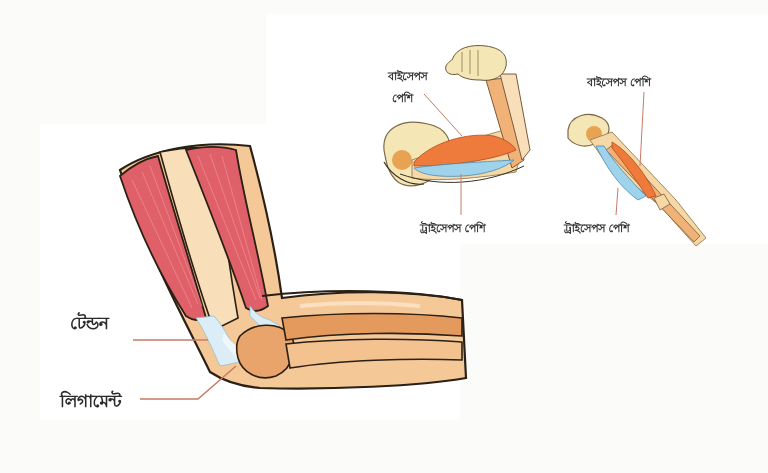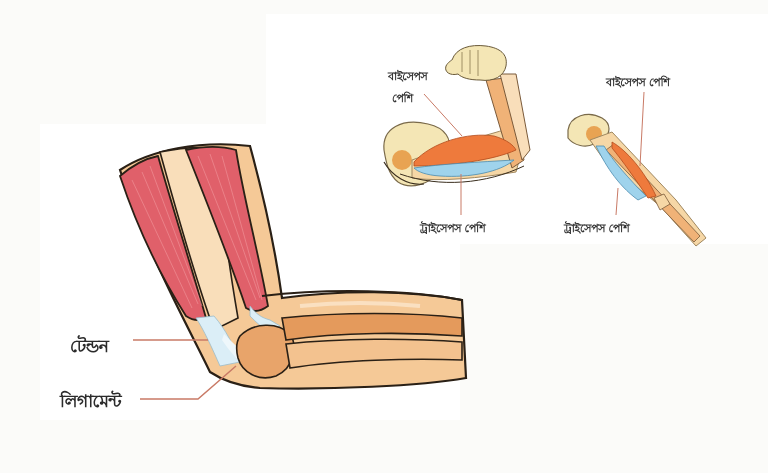--- a/index.html
+++ b/index.html
@@ -100,17 +100,17 @@
 
     <polyline points="133,340 208,340" fill="none" stroke="#c97a66" stroke-width="1.5"></polyline>
     <polyline points="140,399 198,399 236,366" fill="none" stroke="#c97a66" stroke-width="1.5"></polyline>
   </g>
 </svg>
 
 <div class="label small" style="left:388px; top:68px;">বাইসেপস</div>
 <div class="label small" style="left:392px; top:90px;">পেশি</div>
 <div class="label small" style="left:420px; top:220px;">ট্রাইসেপস পেশি</div>
 
-<div class="label small" style="left:606px; top:74px;">বাইসেপস পেশি</div>
+<div class="label small" style="left:587px; top:74px;">বাইসেপস পেশি</div>
 <div class="label small" style="left:564px; top:220px;">ট্রাইসেপস পেশি</div>
 
-<div class="label big" style="left:70px; top:333px;text-align:right;">টেন্ডন</div>
+<div class="label big" style="left:70px; top:310px;text-align:right;">টেন্ডন</div>
 <div class="label big" style="left:60px; top:388px;font-family:Liberation Serif, serif;">লিগামেন্ট</div>
 
 </body></html>

